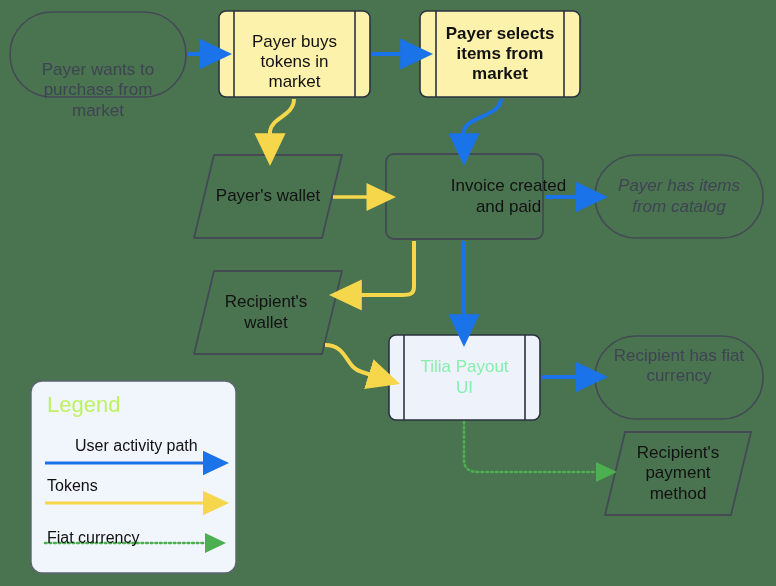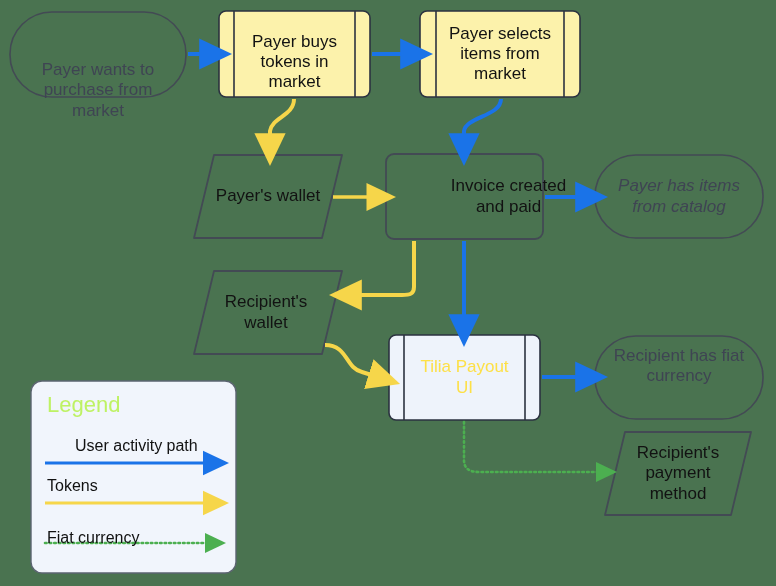--- a/index.html
+++ b/index.html
@@ -15,21 +15,21 @@
   .nodetext{
     position:absolute;
     display:flex;align-items:center;justify-content:center;
     text-align:center;
     line-height:1.18;
     pointer-events:none;
     white-space:pre-line;
   }
   .t-black{color:#121212;font-size:17px;}
   .t-slate{color:#3f4453;font-size:17px;}
-  .t-tilia{color:#fde047;font-size:17px;}
+  .t-tilia{color:#86efac;font-size:17px;}
   .legend-title{
     position:absolute;color:#bef264;font-size:22px;
   }
   .legend-label{
     position:absolute;color:#111;font-size:16px;
   }
 </style>
 </head>
 <body>
 
@@ -125,21 +125,21 @@
   </svg>
 
   <div class="nodetext t-slate" style="left:10px;top:12px;width:176px;height:85px;margin-top:36px;">Payer wants to
 purchase from
 market</div>
 
   <div class="nodetext t-black" style="left:234px;top:11px;width:121px;height:102px;">Payer buys
 tokens in
 market</div>
 
-  <div class="nodetext t-black" style="left:436px;top:11px;width:128px;height:86px;">Payer selects
+  <div class="nodetext t-black" style="left:436px;top:11px;width:128px;height:86px;font-weight:bold;">Payer selects
 items from
 market</div>
 
   <div class="nodetext t-black" style="left:194px;top:155px;width:148px;height:83px;">Payer's wallet</div>
 
   <div class="nodetext t-black" style="left:386px;top:154px;width:157px;height:85px;padding-left:44px;">Invoice created
 and paid</div>
 
   <div class="nodetext t-slate" style="left:595px;top:155px;width:168px;height:83px;font-style:italic;">Payer has items
 from catalog</div>

